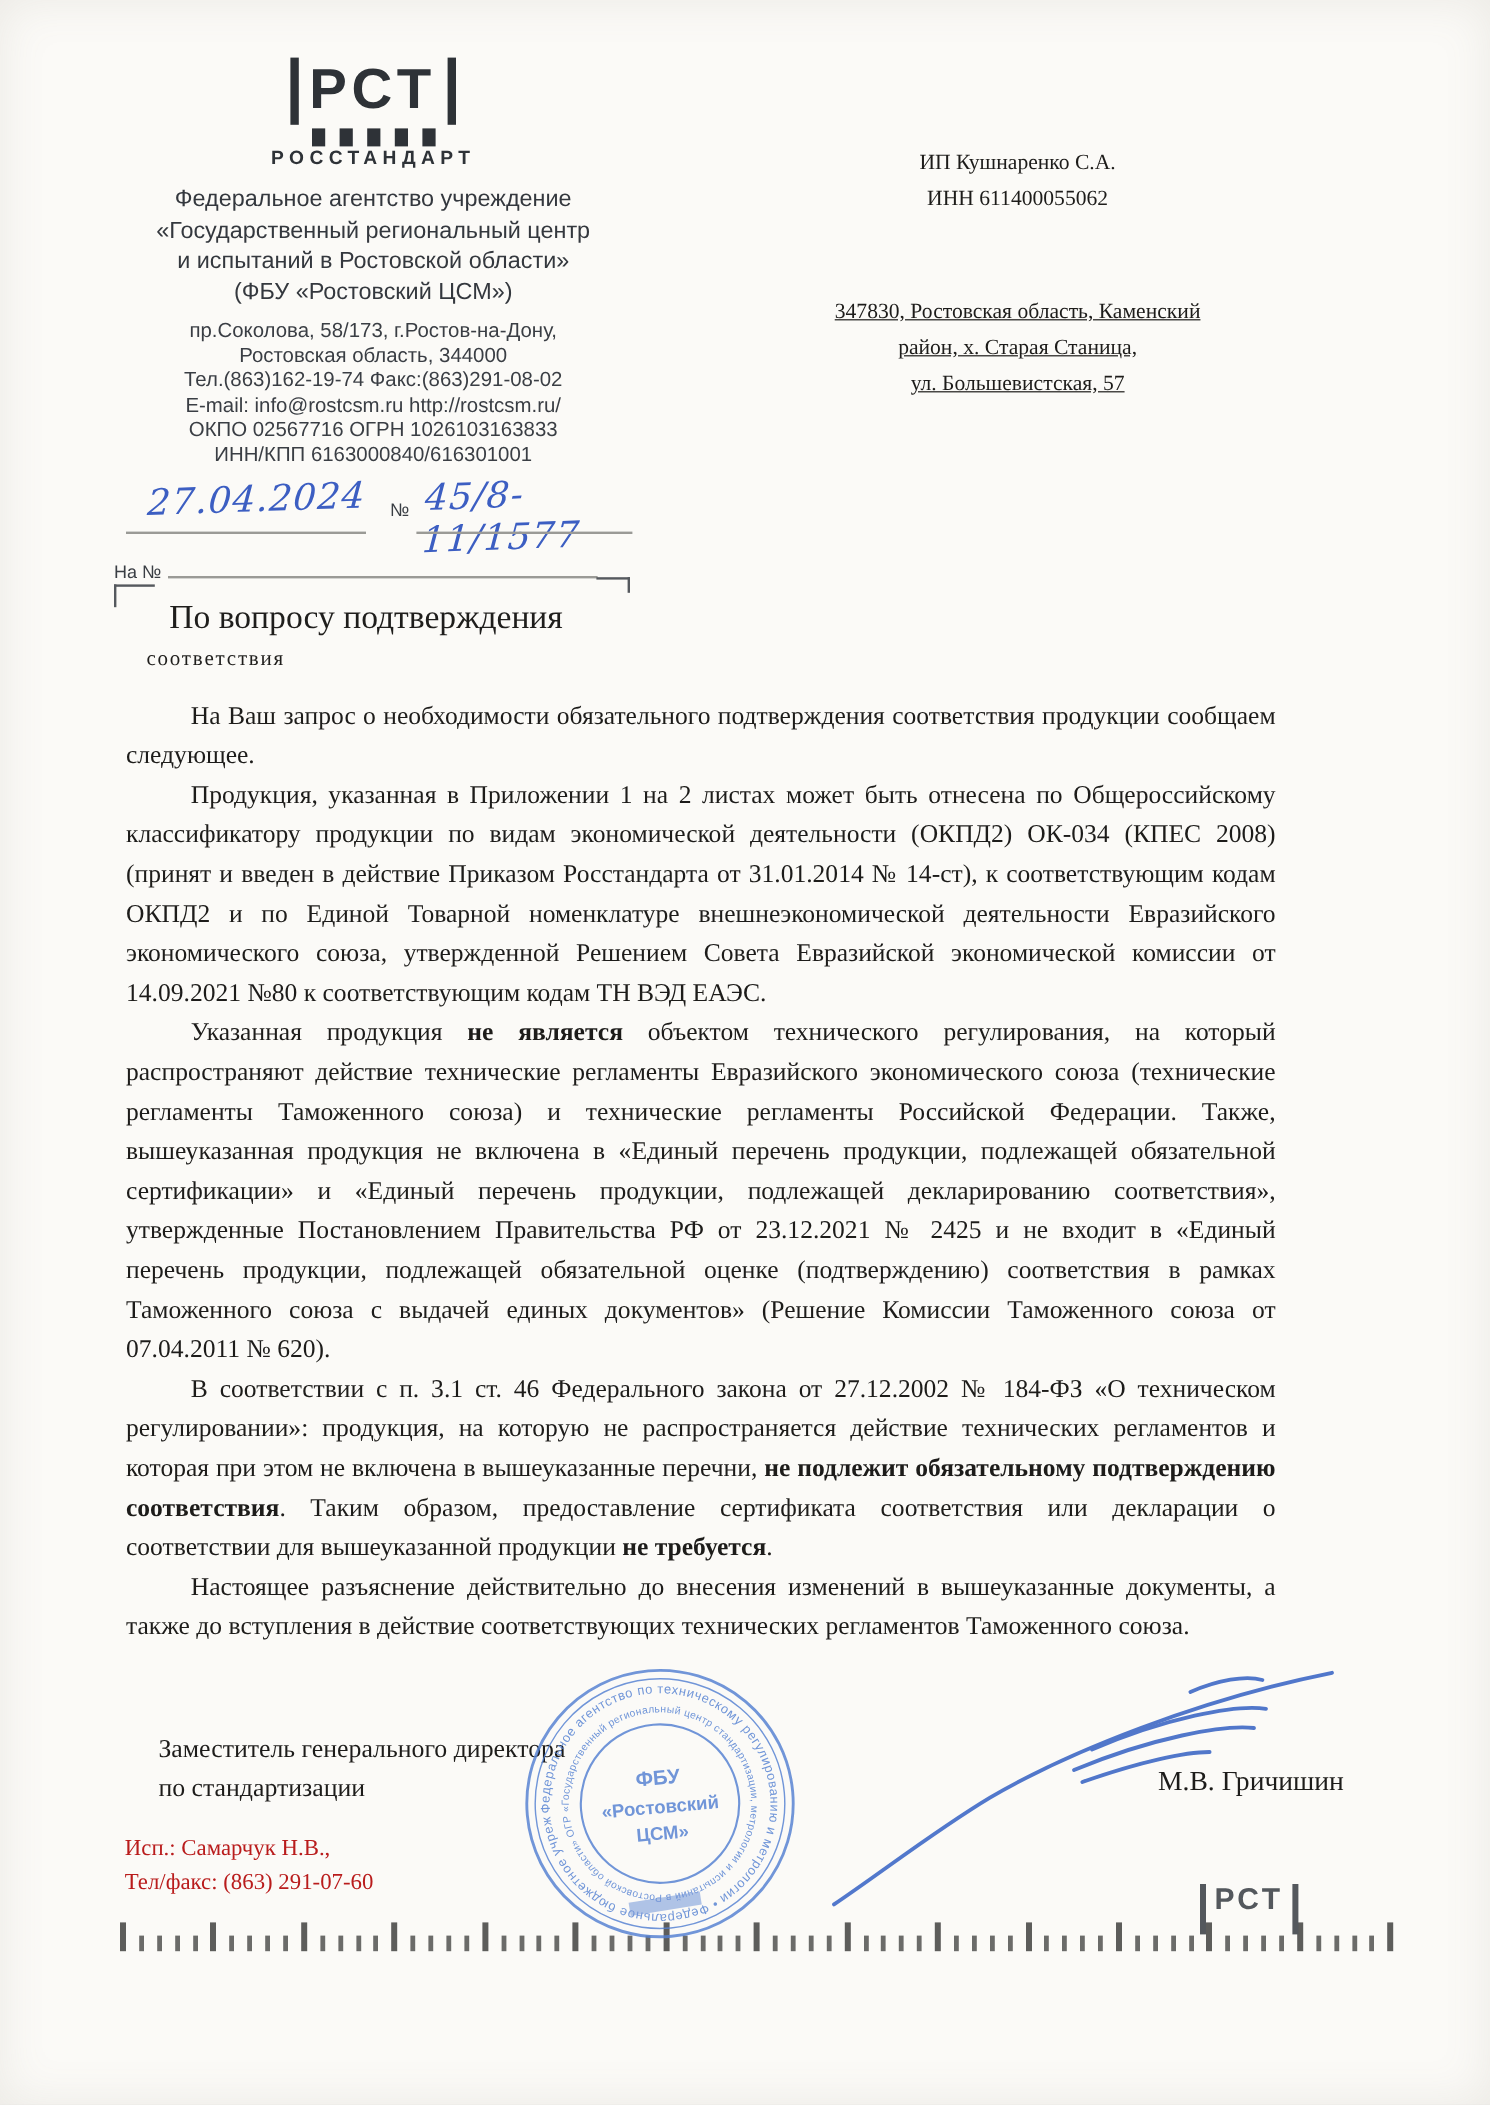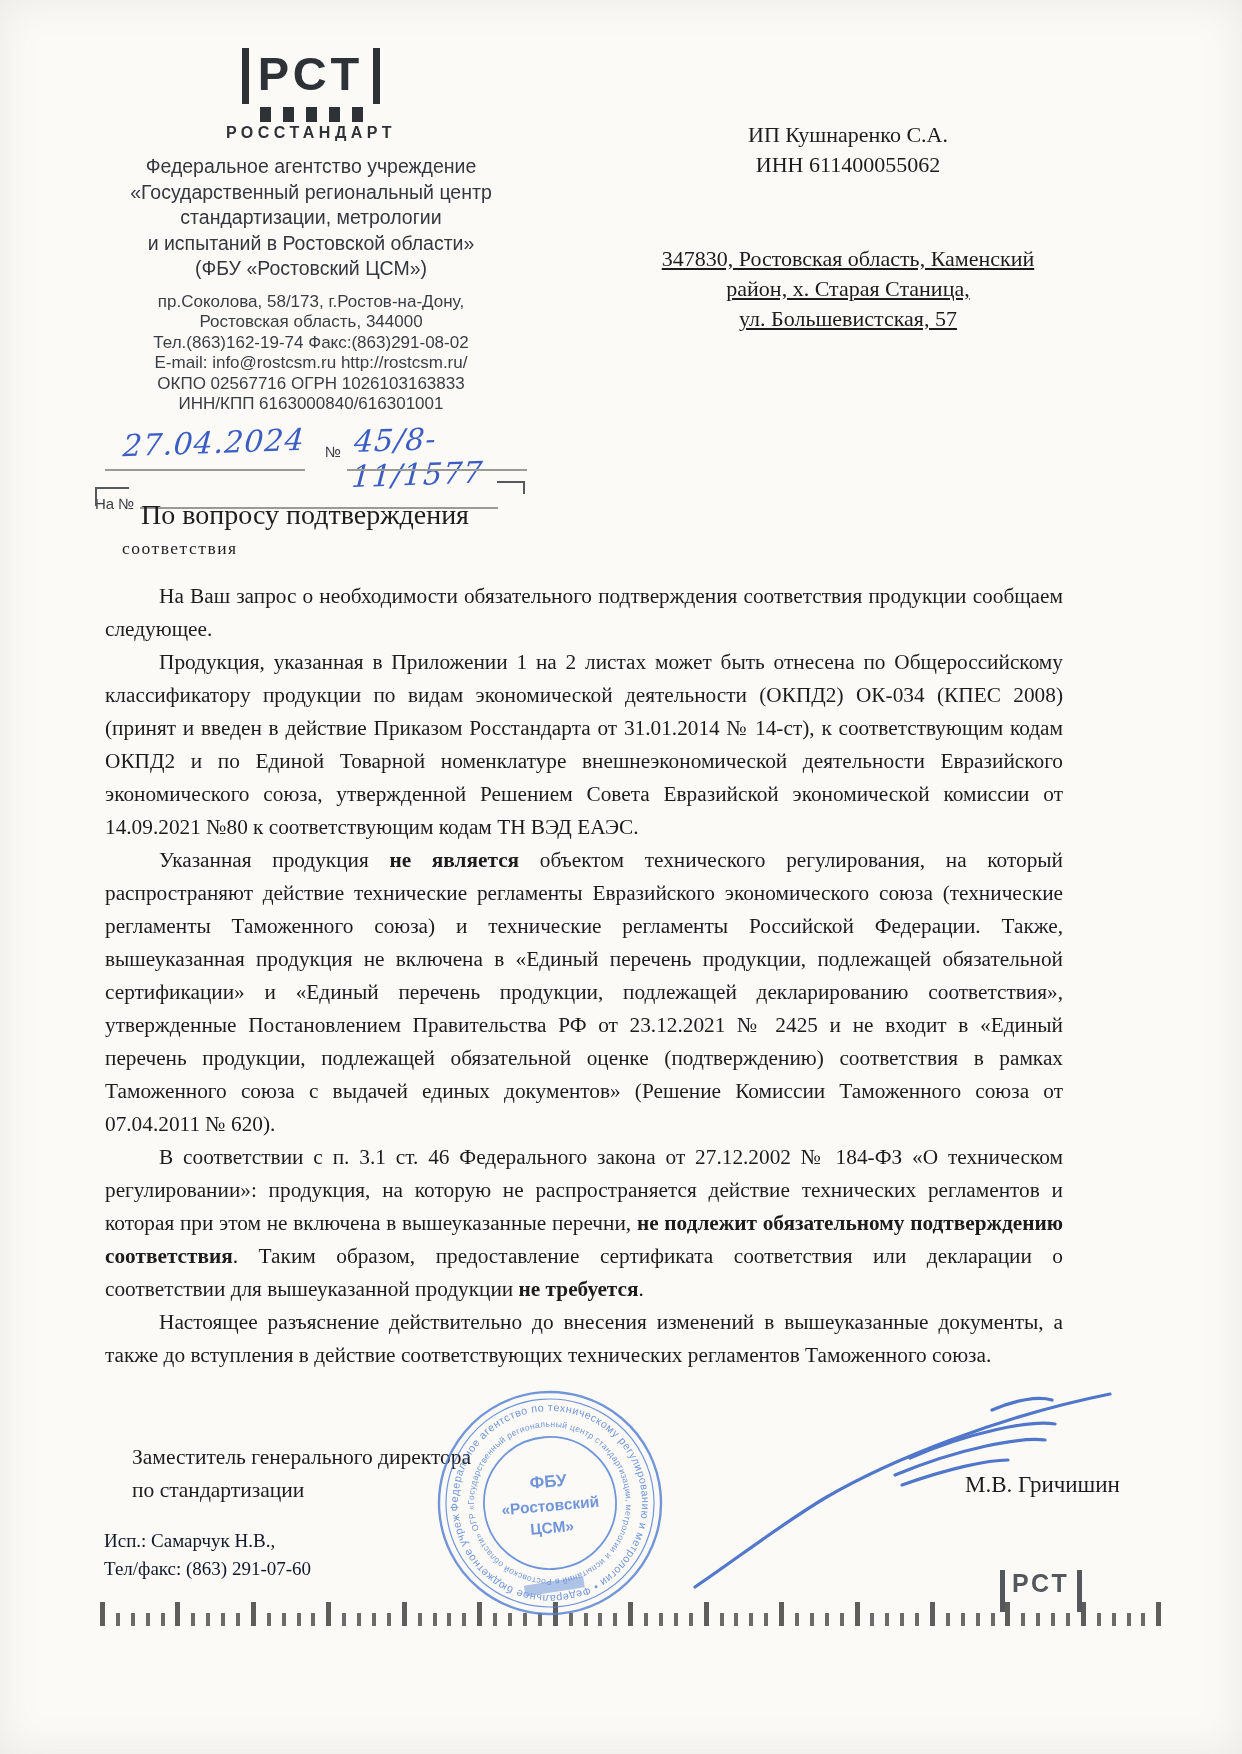--- a/index.html
+++ b/index.html
@@ -24,21 +24,21 @@
   .hw-date{position:absolute;left:28px;top:0;}
   .no-label{position:absolute;left:230px;top:18px;font-size:15px;color:#3a3e44;font-family:"Liberation Sans",sans-serif;}
   .hw-num{position:absolute;left:258px;top:-4px;}
   .u-date{position:absolute;left:10px;top:44px;width:200px;border-bottom:2px solid #9a9a96;}
   .u-num{position:absolute;left:252px;top:44px;width:180px;border-bottom:2px solid #9a9a96;}
   .ref-row{position:relative;margin-top:12px;text-align:left;font-family:"Liberation Sans",sans-serif;}
   .ref-label{font-size:15px;color:#3a3e44;}
   .ref-underline{display:inline-block;width:358px;border-bottom:2px solid #9a9a96;vertical-align:baseline;margin-left:6px;}
   
   .recipient{position:absolute;left:618px;top:120px;width:460px;text-align:center;
-             font-size:22px;line-height:30px;color:#1d1c1a;}
+             font-size:18px;line-height:30px;color:#1d1c1a;}
   .recipient .addr{margin-top:64px;text-decoration:underline;}
   
   .corner{position:absolute;}
   .corner-left{left:95px;top:487px;width:32px;height:17px;border-left:2px solid #55595e;border-top:2px solid #55595e;}
   .corner-right{left:497px;top:481px;width:26px;height:11px;border-right:2px solid #55595e;border-top:2px solid #55595e;}
   .subject{position:absolute;left:122px;top:499px;color:#1f1e1c;text-align:left;}
   .subject .s1{font-size:28px;margin-left:19px;}
   .subject .s2{font-size:17.5px;letter-spacing:1.5px;margin-top:7px;}
   
   .body-text{position:absolute;left:105px;top:580px;width:958px;font-size:21.3px;line-height:33px;
@@ -46,21 +46,21 @@
   .body-text p{margin:0;text-indent:54px;}
   .body-text .b{font-weight:bold;}
   
   .sign-row{position:absolute;left:132px;top:1441px;width:1000px;font-size:21.5px;line-height:33px;color:#1d1c1a;}
   .sign-name{position:absolute;left:833px;top:27px;font-size:23px;}
   
   .stamp{position:absolute;left:432px;top:1385px;width:236px;height:236px;opacity:.82;z-index:5;
          transform:rotate(-5deg);}
   .scribble{position:absolute;left:640px;top:1380px;width:520px;height:215px;z-index:6;}
   
-  .executor{position:absolute;left:104px;top:1527px;font-size:19px;line-height:28px;color:#0f172a;}
+  .executor{position:absolute;left:104px;top:1527px;font-size:19px;line-height:28px;color:#b91c1c;}
   
   .ruler{position:absolute;left:100px;top:1598px;width:1062px;height:28px;display:flex;
          align-items:flex-end;justify-content:space-between;z-index:1;}
   .ruler i{display:block;width:4px;height:13px;background:#6b6b69;}
   .ruler i.tall{width:5px;height:24px;background:#5d5d5b;}
   .mini-logo{position:absolute;left:1000px;top:1570px;display:flex;align-items:flex-start;gap:7px;z-index:2;}
   .mini-logo .mbar{width:5px;height:42px;background:#54585d;}
   .mini-logo .mletters{font-family:"Liberation Sans",sans-serif;font-weight:bold;font-size:25px;
                        letter-spacing:3px;color:#54585d;line-height:27px;}
   .stamp text{font-family:"Liberation Sans",sans-serif;}
@@ -80,21 +80,20 @@
       <span></span>
         <span></span>
         <span></span>
         <span></span>
         <span></span>
     </div>
     <div class="brand">РОССТАНДАРТ</div>
     <div class="org">
         <div>Федеральное агентство учреждение</div>
         <div>«Государственный региональный центр</div>
-        <div>стандартизации, метрологии</div>
         <div>и испытаний в Ростовской области»</div>
         <div>(ФБУ «Ростовский ЦСМ»)</div>
       </div>
     <div class="contacts">
         <div>пр.Соколова, 58/173, г.Ростов-на-Дону,</div>
         <div>Ростовская область, 344000</div>
         <div>Тел.(863)162-19-74 Факс:(863)291-08-02</div>
         <div>E-mail: info@rostcsm.ru   http://rostcsm.ru/</div>
         <div>ОКПО 02567716  ОГРН 1026103163833</div>
         <div>ИНН/КПП 6163000840/616301001</div>

